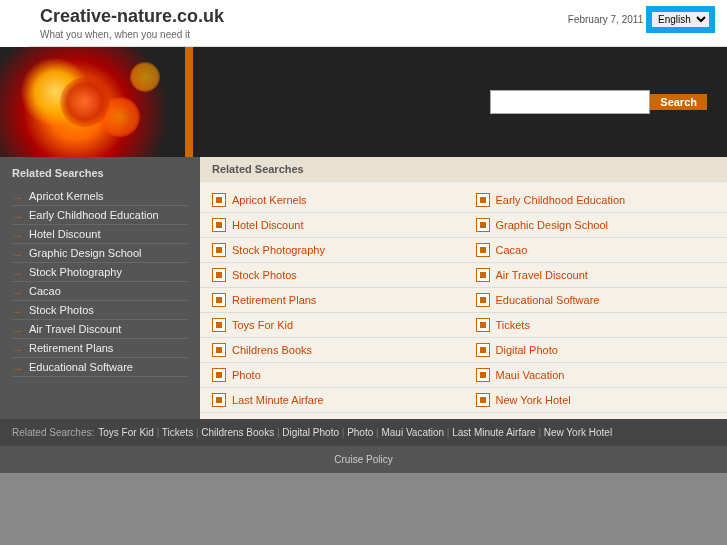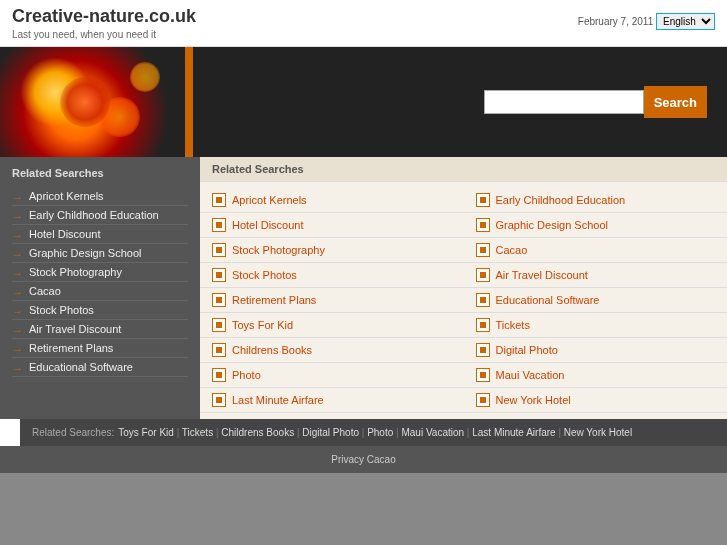--- a/index.html
+++ b/index.html
@@ -1,78 +1,78 @@
 <!DOCTYPE html>
 <html><head>
   <meta charset="utf-8">
   <style>
     * { margin: 0; padding: 0; box-sizing: border-box; }
     body { font-family: Arial, sans-serif; font-size: 12px; background: #888; }
 
     .page-wrapper { width: 727px; background: #fff; margin: 0 auto; }
 
     
-    .header { background: #fff; padding: 6px 12px; display: flex; justify-content: space-between; align-items: center; border-bottom: 1px solid #ddd; }
+    .header { background: #fff; padding: 6px 12px; display: flex; justify-content: space-between; align-items: flex-start; border-bottom: 1px solid #ddd; margin-left: 28px; }
     .site-title { font-size: 18px; font-weight: bold; color: #333; }
     .site-subtitle { font-size: 10px; color: #666; margin-top: 2px; }
     .header-right { font-size: 10px; color: #555; text-align: right; }
     .header-right .date { margin-bottom: 4px; }
     .header-right a { color: #c66; text-decoration: none; }
-    .lang-select { display: inline-block; border: 1px solid #0ea5e9; font-size: 10px; padding: 1px 2px; }
+    .lang-select { display: inline-block; border: 6px solid #0ea5e9; font-size: 10px; padding: 1px 2px; }
     .separator { color: #aaa; margin: 0 4px; }
 
     
     .hero { background: #222; height: 110px; display: flex; align-items: center; position: relative; overflow: hidden; }
     .hero-image { width: 190px; height: 110px; background: radial-gradient(circle at 40% 60%, #f90 0%, #f60 20%, #a00 40%, #222 70%); position: relative; flex-shrink: 0; }
     .hero-image::before { content: ''; position: absolute; top: 10px; left: 20px; width: 70px; height: 70px; background: radial-gradient(circle, #ffe066 0%, #ffb300 40%, transparent 70%); border-radius: 50%; opacity: 0.9; }
     .hero-image::after { content: ''; position: absolute; top: 30px; left: 60px; width: 50px; height: 50px; background: radial-gradient(circle, #ff6633 0%, #cc2200 50%, transparent 80%); border-radius: 50%; opacity: 0.8; }
     .hero-orb1 { position: absolute; top: 50px; left: 100px; width: 40px; height: 40px; background: radial-gradient(circle, #ff9900 0%, #ff5500 60%, transparent 80%); border-radius: 50%; opacity: 0.7; }
     .hero-orb2 { position: absolute; top: 15px; left: 130px; width: 30px; height: 30px; background: radial-gradient(circle, #ffcc00 0%, #ff9900 60%, transparent 80%); border-radius: 50%; opacity: 0.6; }
     .hero-right { flex: 1; display: flex; justify-content: flex-end; align-items: center; padding: 0 20px; }
     .search-box { display: flex; align-items: center; }
     .search-input { width: 160px; height: 24px; border: 1px solid #aaa; padding: 2px 6px; font-size: 11px; background: #fff; }
-    .search-btn { height: 32px; padding: 0 10px; background: #cc6600; color: #fff; border: none; cursor: pointer; font-size: 13px; font-weight: bold; }
+    .search-btn { height: 16px; padding: 0 10px; background: #cc6600; color: #fff; border: none; cursor: pointer; font-size: 11px; font-weight: bold; }
 
     
     .content-area { display: flex; background: #b91c1c; }
     .sidebar { width: 200px; background: #555; padding: 10px 12px; flex-shrink: 0; }
     .sidebar-title { color: #ddd; font-size: 11px; font-weight: bold; margin-bottom: 8px; }
     .sidebar-item { display: flex; align-items: center; padding: 3px 0; border-bottom: 1px solid #666; cursor: pointer; }
     .sidebar-arrow { color: #cc6600; margin-right: 6px; font-size: 11px; }
     .sidebar-link { color: #eee; font-size: 11px; text-decoration: none; }
 
     
     .main-results { flex: 1; background: #f5f0e8; padding: 0; }
     .results-header { background: #e8e0d0; padding: 6px 12px; font-size: 11px; color: #555; font-weight: bold; border-bottom: 1px solid #ddd; }
     .results-grid { display: grid; grid-template-columns: 1fr 1fr; padding: 6px 0; }
     .result-item { display: flex; align-items: center; padding: 5px 12px; border-bottom: 1px solid #ddd; cursor: pointer; }
     .result-icon { width: 14px; height: 14px; border: 1px solid #cc6600; background: #fff; display: flex; align-items: center; justify-content: center; margin-right: 6px; flex-shrink: 0; }
     .result-icon::before { content: ''; width: 6px; height: 6px; background: #cc6600; display: block; }
     .result-link { color: #cc4400; font-size: 11px; text-decoration: none; }
 
     
-    .footer-bar { background: #444; padding: 8px 12px; font-size: 10px; color: #ccc; margin-left: 20px; }
+    .footer-bar { background: #444; padding: 8px 12px; font-size: 10px; color: #ccc; }
     .footer-related { display: flex; flex-wrap: wrap; align-items: center; gap: 4px; }
     .footer-label { color: #aaa; }
     .footer-link { color: #ddd; text-decoration: none; cursor: pointer; }
     .footer-sep { color: #777; }
     .privacy { text-align: center; padding: 8px; background: #555; font-size: 10px; }
     .privacy a { color: #ccc; text-decoration: none; }
 
     .orange-bar { width: 8px; background: #cc6600; height: 110px; position: absolute; left: 185px; top: 0; }
   </style>
 </head>
 <body>
 
 <div class="page-wrapper">
 
   <div class="header">
     <div>
       <div class="site-title">Creative-nature.co.uk</div>
-      <div class="site-subtitle">Last you need, when you need it</div>
+      <div class="site-subtitle">What you when, when you need it</div>
     </div>
     <div class="header-right">
       <div class="date">
         <span>February 7, 2011</span>
         <select class="lang-select">
           <option>English</option>
         </select>
       </div>
     </div>
   </div>
@@ -224,16 +224,16 @@
   </div>
 
   <div class="footer-bar">
     <div class="footer-related">
       <span class="footer-label">Related Searches:</span>
       <span id="footer-links"><a href="#" class="footer-link">Toys For Kid</a><span class="footer-sep"> | </span><a href="#" class="footer-link">Tickets</a><span class="footer-sep"> | </span><a href="#" class="footer-link">Childrens Books</a><span class="footer-sep"> | </span><a href="#" class="footer-link">Digital Photo</a><span class="footer-sep"> | </span><a href="#" class="footer-link">Photo</a><span class="footer-sep"> | </span><a href="#" class="footer-link">Maui Vacation</a><span class="footer-sep"> | </span><a href="#" class="footer-link">Last Minute Airfare</a><span class="footer-sep"> | </span><a href="#" class="footer-link">New York Hotel</a></span>
     </div>
   </div>
 
   <div class="privacy">
-    <a href="#">Privacy Cacao</a>
+    <a href="#">Cruise Policy</a>
   </div>
 
 </div>
 
 </body></html>

